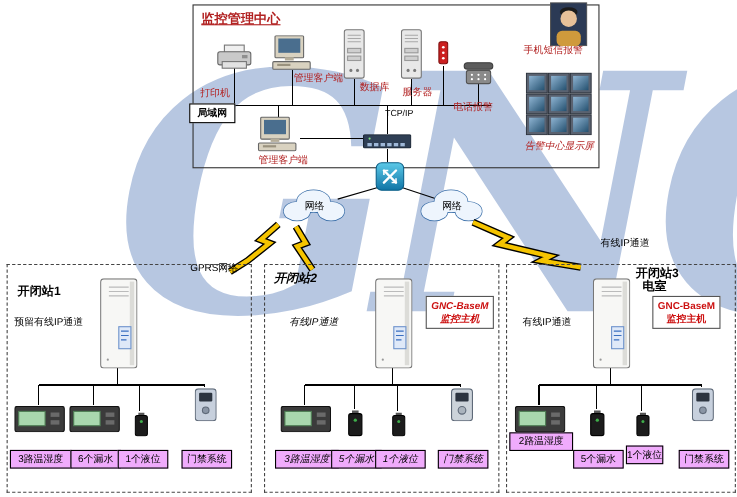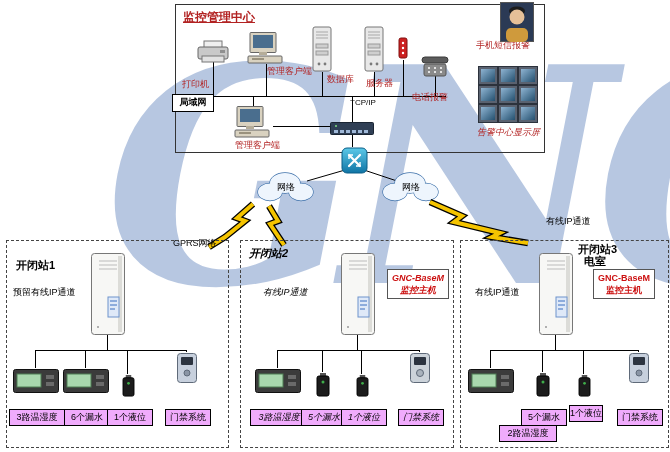--- a/index.html
+++ b/index.html
@@ -392,19 +392,19 @@
           <circle cx="7" cy="9" r="1.5" fill="#3fae4a"></circle>
         </svg>
     </div>
     <div class="el icon" style="left:168px;top:112px;width:20px;height:30px;">
       <svg viewBox="0 0 20 30">
           <rect x="0.5" y="0.5" width="19" height="29" rx="3" fill="#c7d0dd" stroke="#5f6a79"></rect>
           <rect x="4" y="4" width="12" height="8" rx="1" fill="#2c3440"></rect>
           <circle cx="10" cy="20" r="3" fill="#8a95a5" stroke="#5f6a79"></circle>
         </svg>
     </div>
-    <div class="el dev-label" style="left:2px;top:184px;width:56px;margin-left:36px;">2路温湿度</div>
+    <div class="el dev-label" style="left:2px;top:152px;width:56px;">2路温湿度</div>
     <div class="el dev-label" style="left:60px;top:168px;width:44px;">5个漏水</div>
     <div class="el dev-label" style="left:108px;top:164px;width:32px;white-space:normal;">1个液位</div>
     <div class="el dev-label" style="left:156px;top:168px;width:44px;">门禁系统</div>
   </div>
 
 </div>
 
 </body></html>

